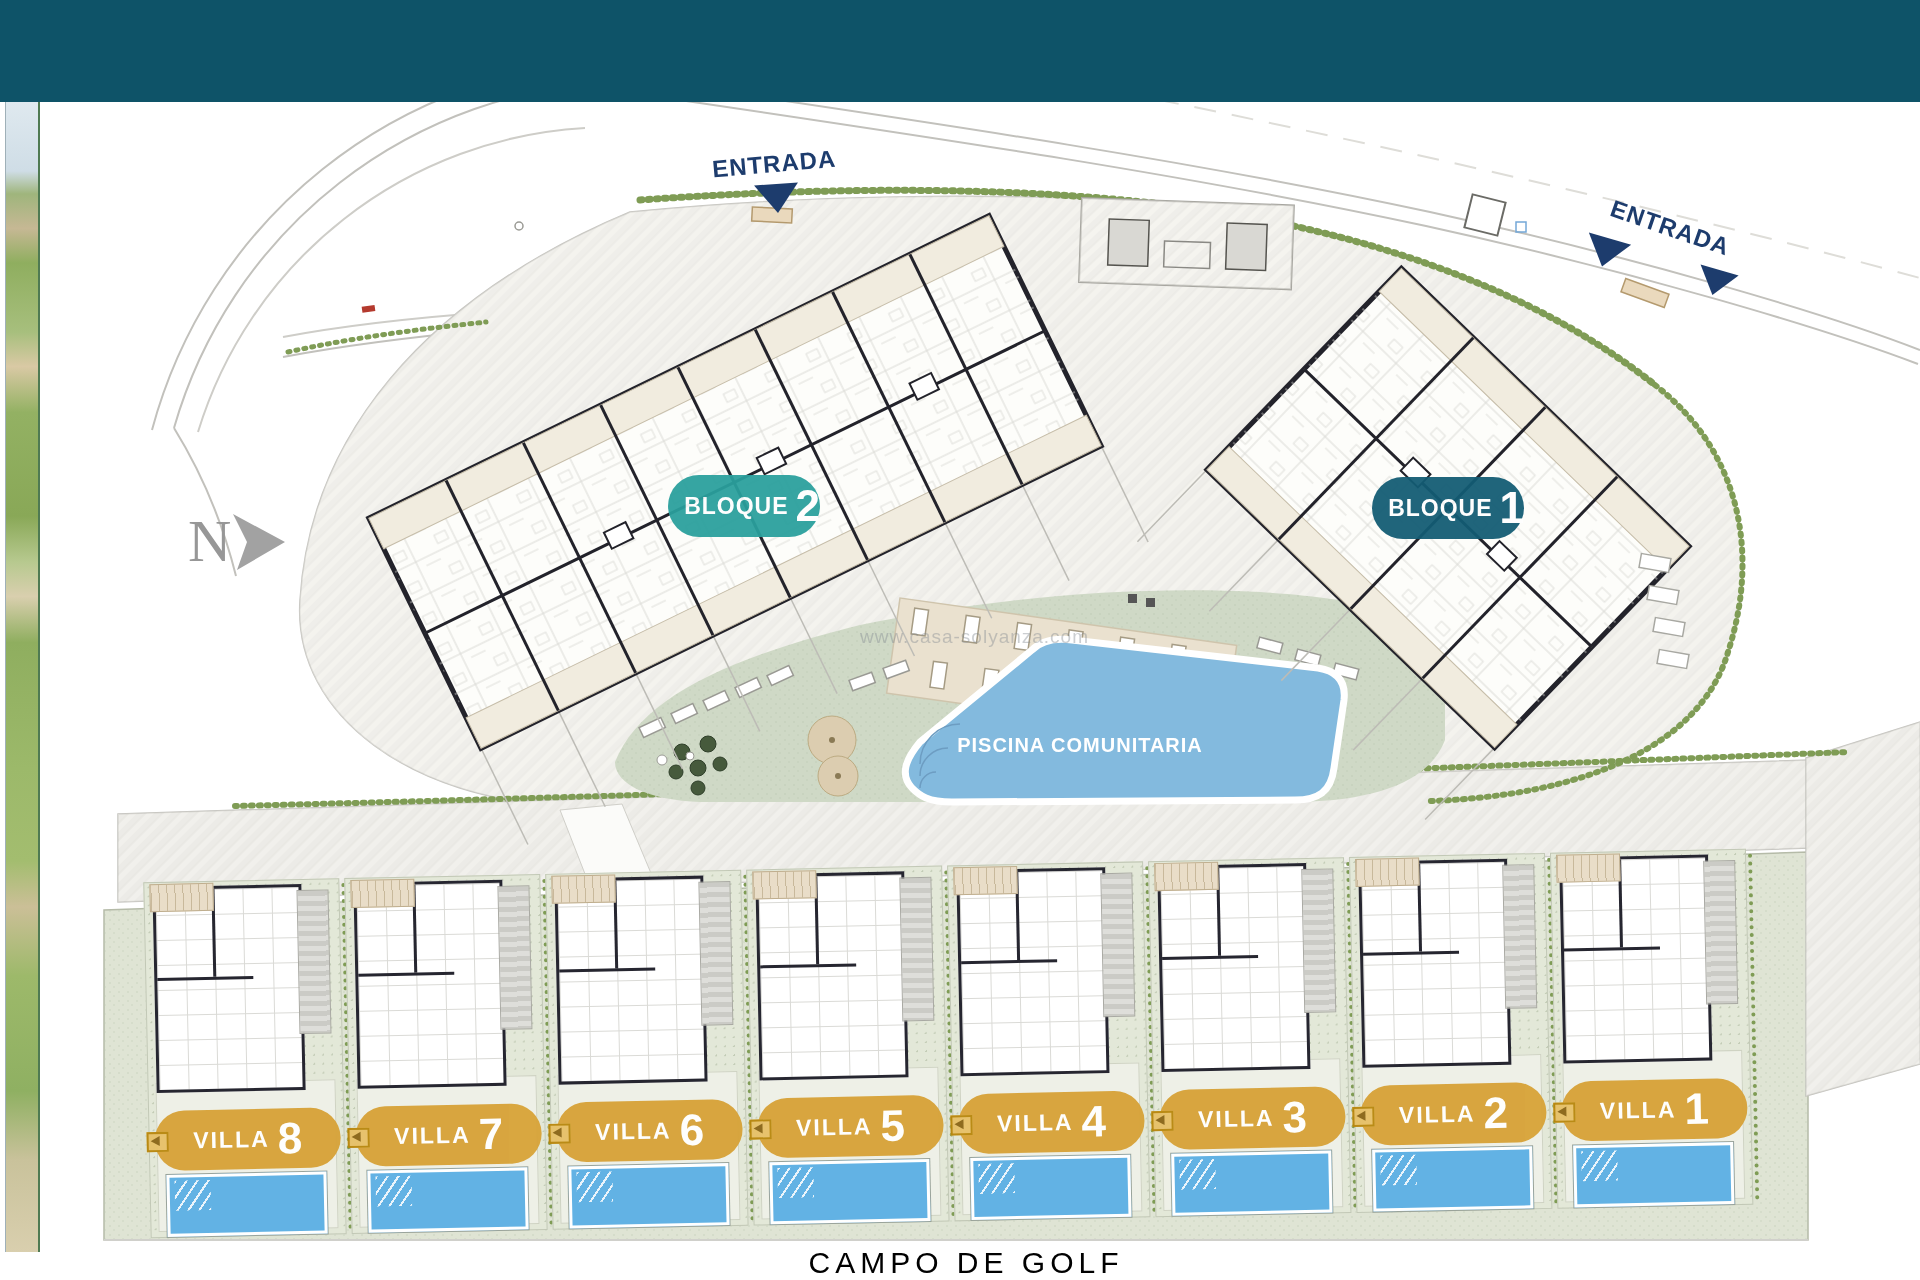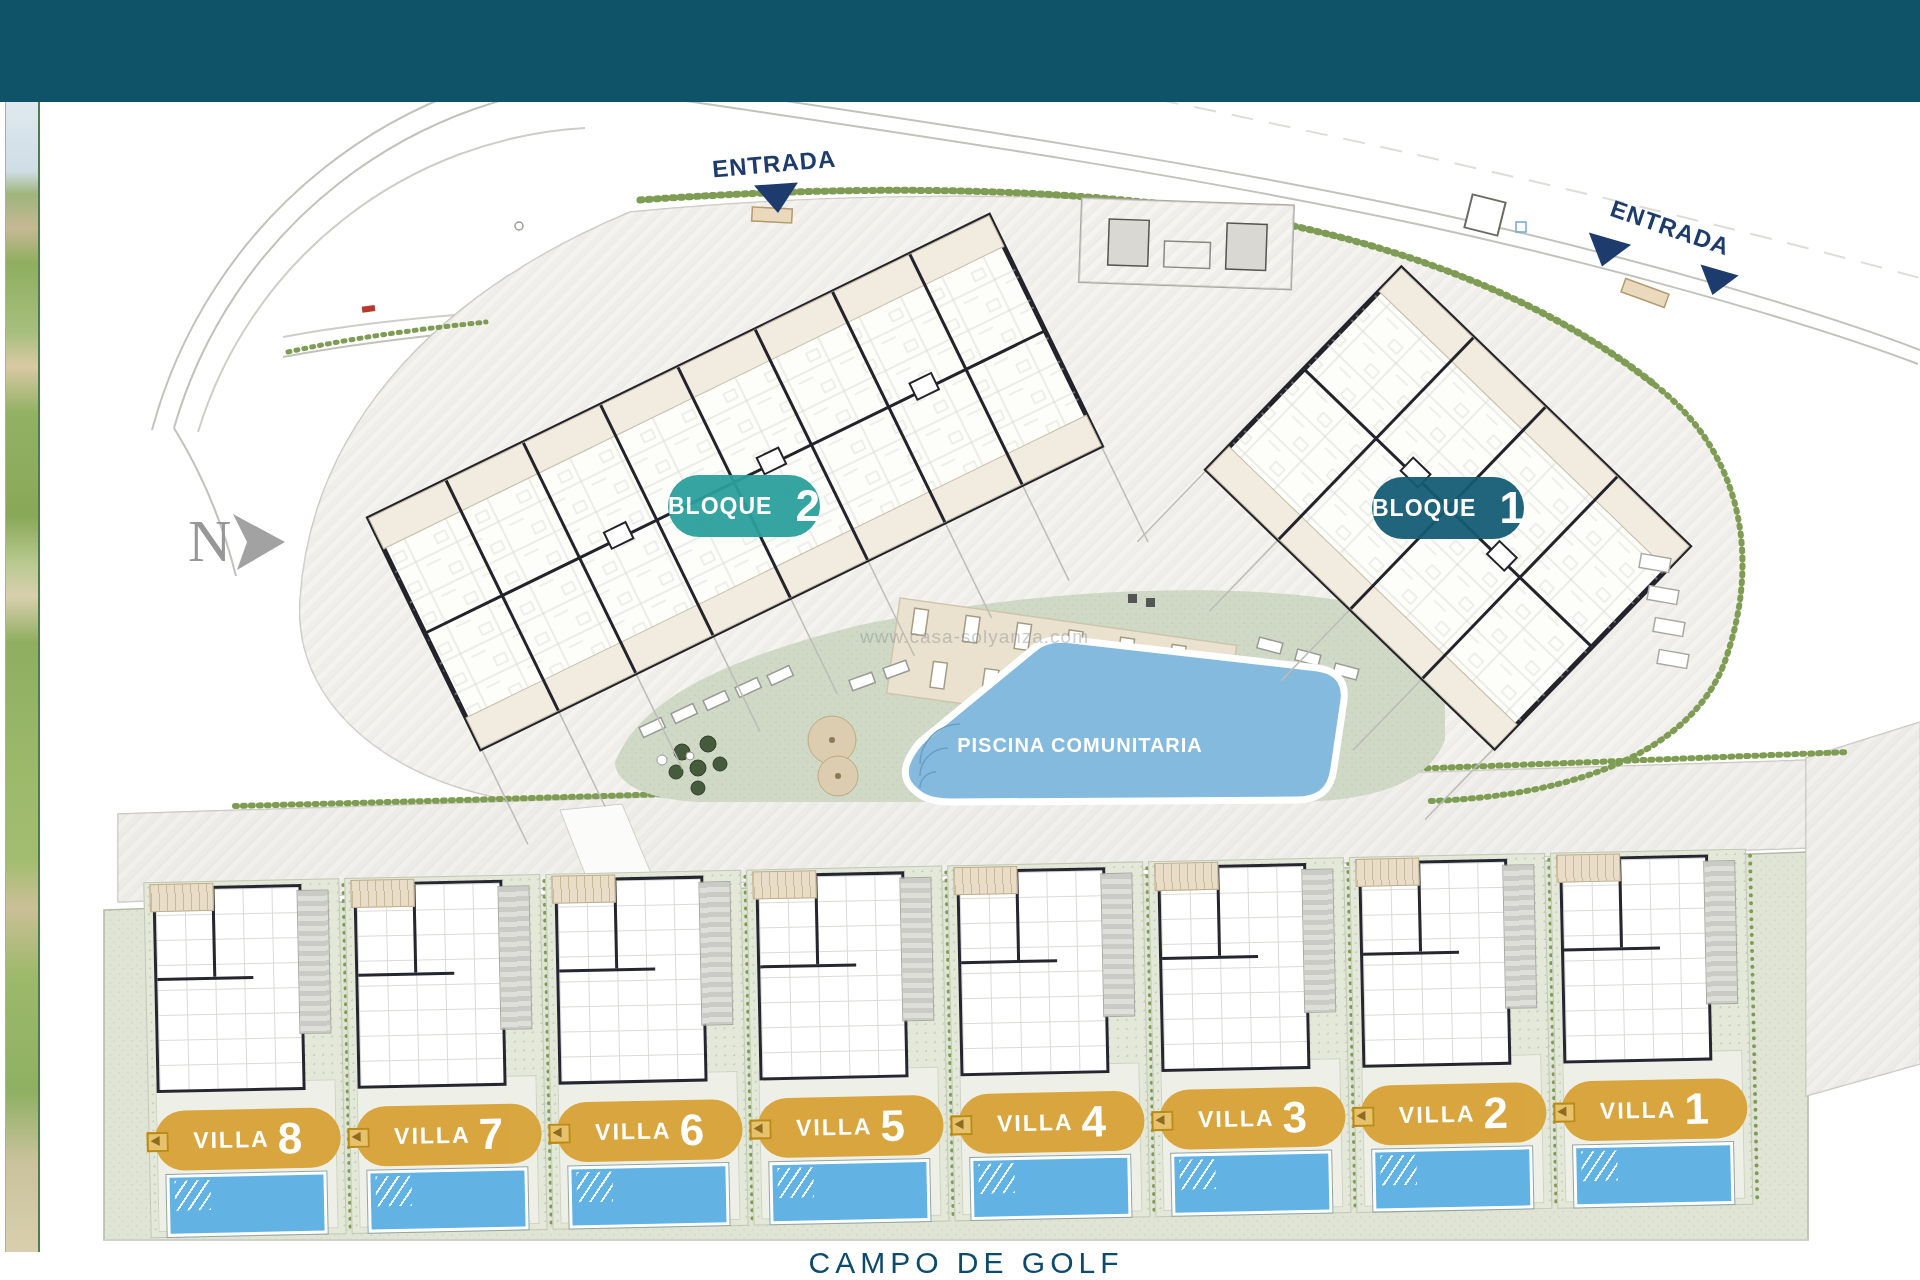--- a/index.html
+++ b/index.html
@@ -22,31 +22,31 @@
   .entrada-2{left:1608px;top:214px;transform:rotate(19deg);}
   .tri{position:absolute;width:0;height:0;border-left:22px solid transparent;
        border-right:22px solid transparent;border-top:29px solid #1d3c6d;}
   .tri-1{left:755px;top:184px;transform:rotate(-4deg);}
   .tri-2{left:1584px;top:238px;transform:rotate(16deg);}
   .tri-3{left:1694px;top:268px;transform:rotate(16deg) scale(.9);}
   .north{position:absolute;left:188px;top:508px;display:flex;align-items:center;}
   .north .n-letter{font-family:"Liberation Serif",serif;font-size:60px;color:#979797;line-height:1;}
   .watermark{position:absolute;left:860px;top:626px;font-size:19px;letter-spacing:1px;
              color:rgba(130,138,145,.42);}
-  .badge{position:absolute;display:flex;align-items:center;justify-content:space-between;
+  .badge{position:absolute;display:flex;align-items:center;justify-content:flex-end;
          color:#fff;border-radius:34px;opacity:.94;}
   .block-badge{width:152px;height:62px;}
   .badge .b-label{font-size:23px;font-weight:700;letter-spacing:1px;}
   .badge .b-num{font-size:44px;font-weight:800;margin-left:7px;line-height:1;}
   .badge-b2{left:668px;top:475px;}
   .badge-b1{left:1372px;top:477px;}
   .pool-label{position:absolute;left:948px;top:734px;width:264px;text-align:center;
               color:#fff;font-size:20px;font-weight:700;letter-spacing:1px;}
   .golf-label{position:absolute;left:766px;top:1246px;width:400px;text-align:center;
-              font-size:30px;letter-spacing:5px;color:#0c4a6e;}
+              font-size:30px;letter-spacing:5px;color:#000000;}
   
   .villas-row{position:absolute;left:0;top:0;width:1920px;height:1280px;
               transform:rotate(-1.2deg);transform-origin:160px 1060px;}
   .villa{position:absolute;top:882px;width:196px;height:356px;
          background:#e3e8d8;border:1px solid #c2c8b6;box-sizing:border-box;
          background-image:radial-gradient(#c3ccb6 1px,transparent 1px);background-size:9px 9px;}
   .villa::after{content:"";position:absolute;right:-7px;top:4px;height:346px;
                 border-right:4px dotted #7f9c55;}
   .v-yard{position:absolute;left:7px;right:7px;top:200px;bottom:5px;
           background:#eef0e7;border:1px solid #cfd3c3;}

